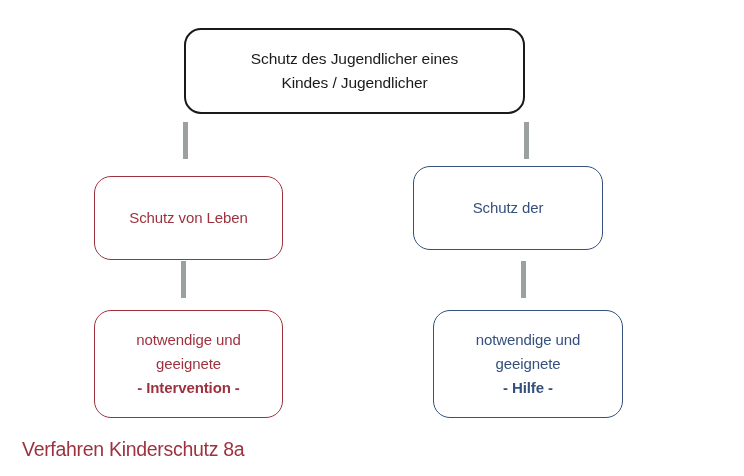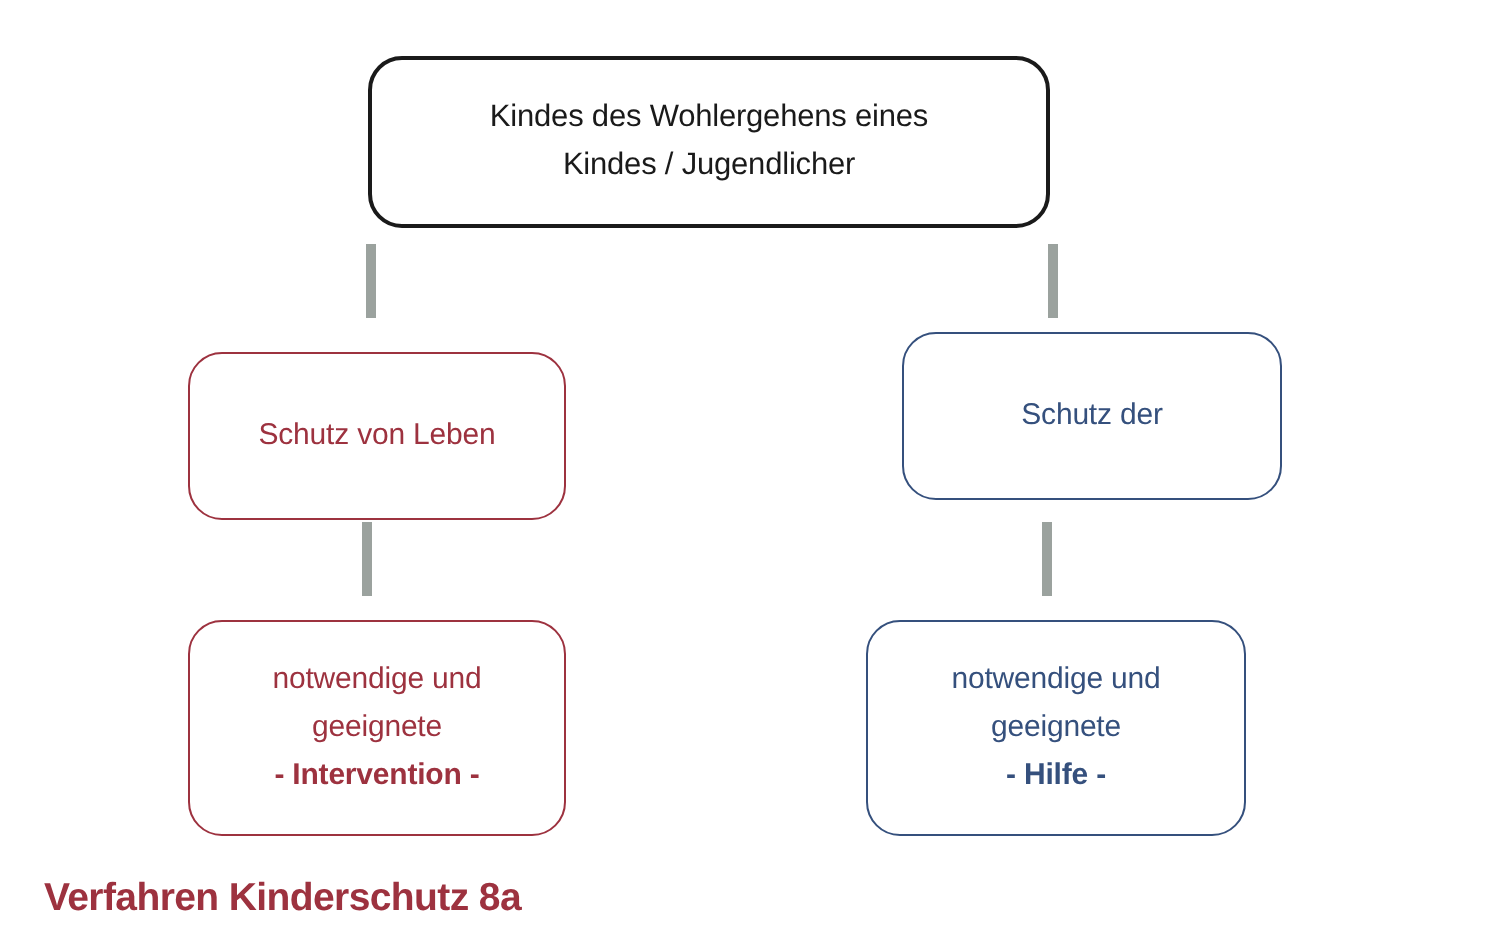--- a/index.html
+++ b/index.html
@@ -36,48 +36,48 @@
   }
   .left-box{
     border:1.8px solid var(--left-accent);
     color:var(--left-accent);
   }
   .right-box{
     border:1.8px solid var(--right-accent);
     color:var(--right-accent);
   }
   .mid-left{left:94px;top:176px;width:189px;height:84px;}
-  .mid-right{left:451px;top:166px;width:190px;height:84px;}
+  .mid-right{left:413px;top:166px;width:190px;height:84px;}
   .bot-left{left:94px;top:310px;width:189px;height:108px;}
   .bot-right{left:433px;top:310px;width:190px;height:108px;}
   .emph{font-weight:bold;}
   .connector{
     position:absolute;width:5px;height:37px;
     background:var(--connector-gray);
   }
   .c1l{left:183px;top:122px;}
   .c1r{left:524px;top:122px;}
   .c2l{left:181px;top:261px;}
   .c2r{left:521px;top:261px;}
   .footer-label{
     position:absolute;top:438px;
-    font-size:19.5px;font-weight:bold;
+    font-size:19.5px;font-weight:normal;
     letter-spacing:-0.3px;
     white-space:nowrap;
   }
   .footer-left{left:22px;color:var(--left-accent);}
   .footer-right{left:424px;color:var(--right-accent);}
 </style>
 </head>
 <body>
 
 <div class="canvas">
 
   <div class="node root-box">
-    <span>Kindes des Wohlergehens eines</span>
+    <span>Schutz des Jugendlicher eines</span>
     <span>Kindes / Jugendlicher</span>
   </div>
 
   <div class="connector c1l"></div>
   <div class="connector c1r"></div>
 
   <div class="node left-box mid-left">
     <span>Schutz von Leben</span>
   </div>
 

